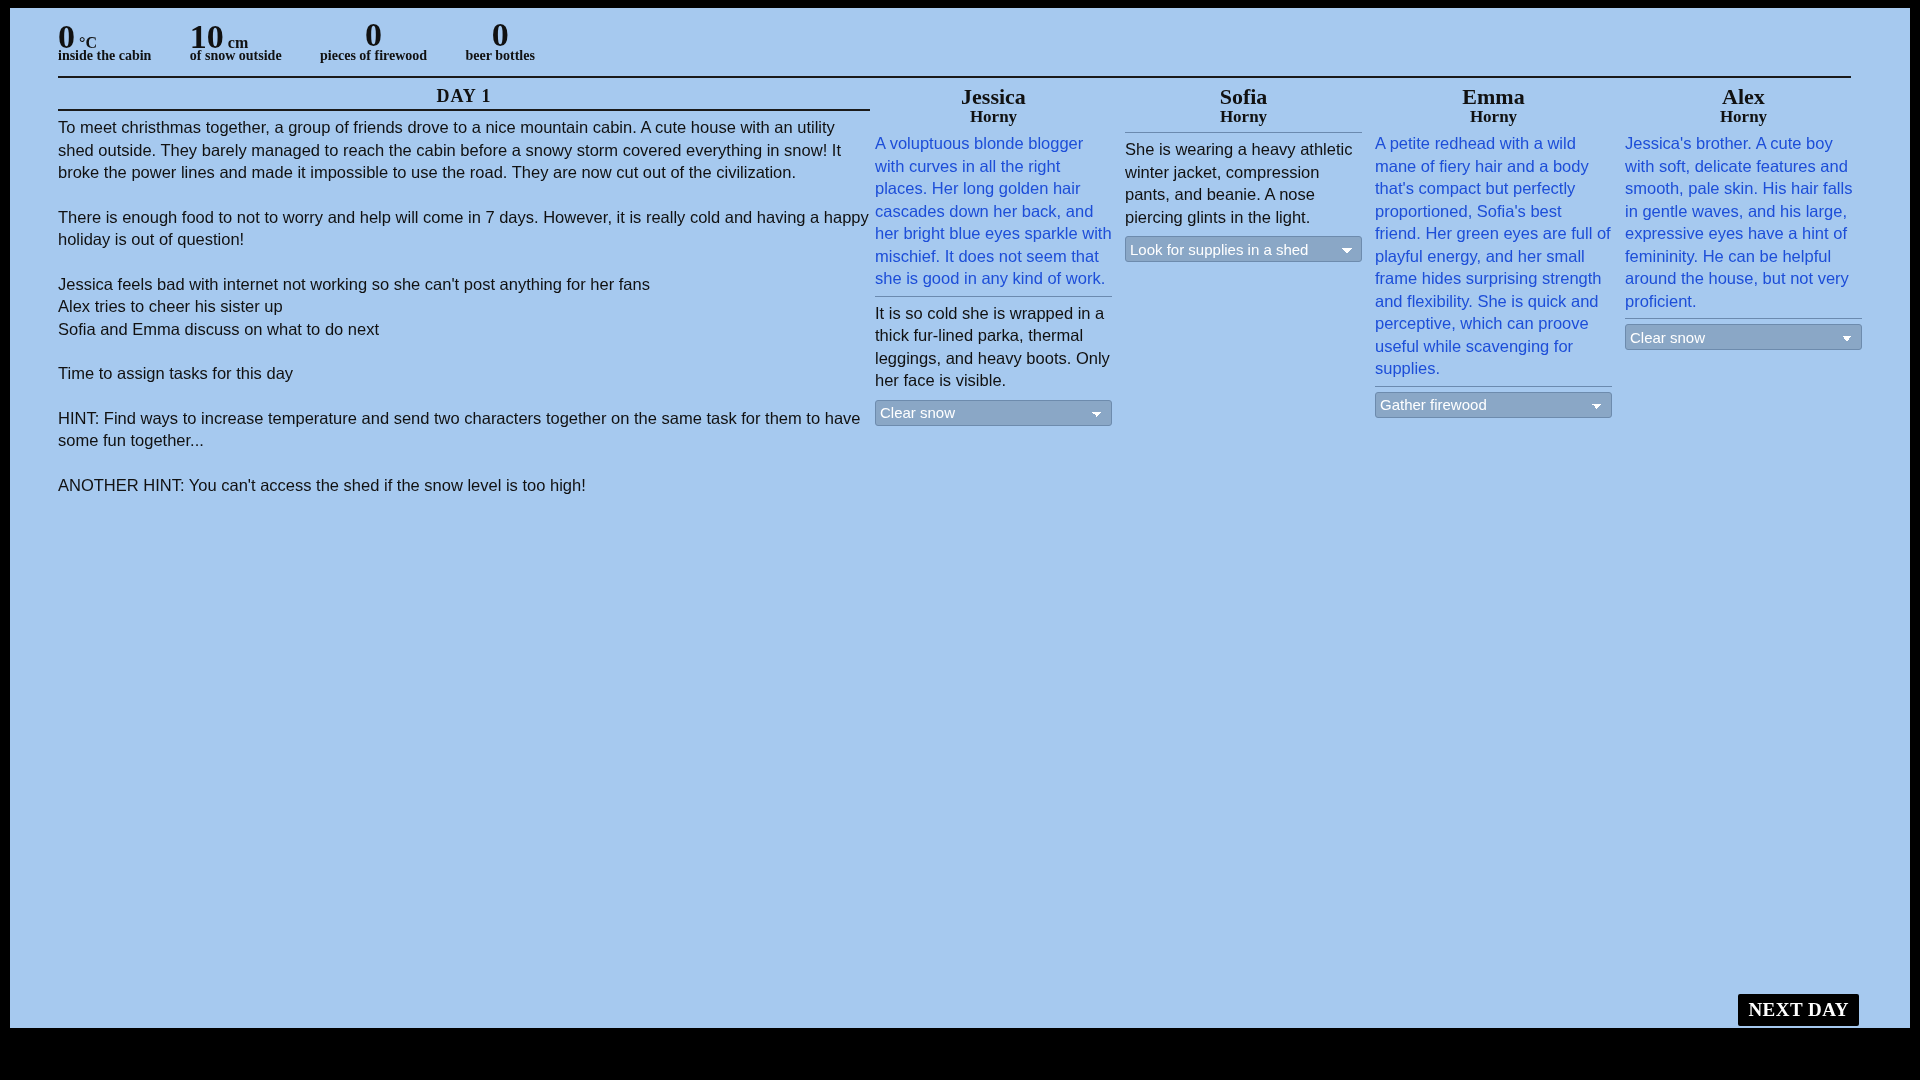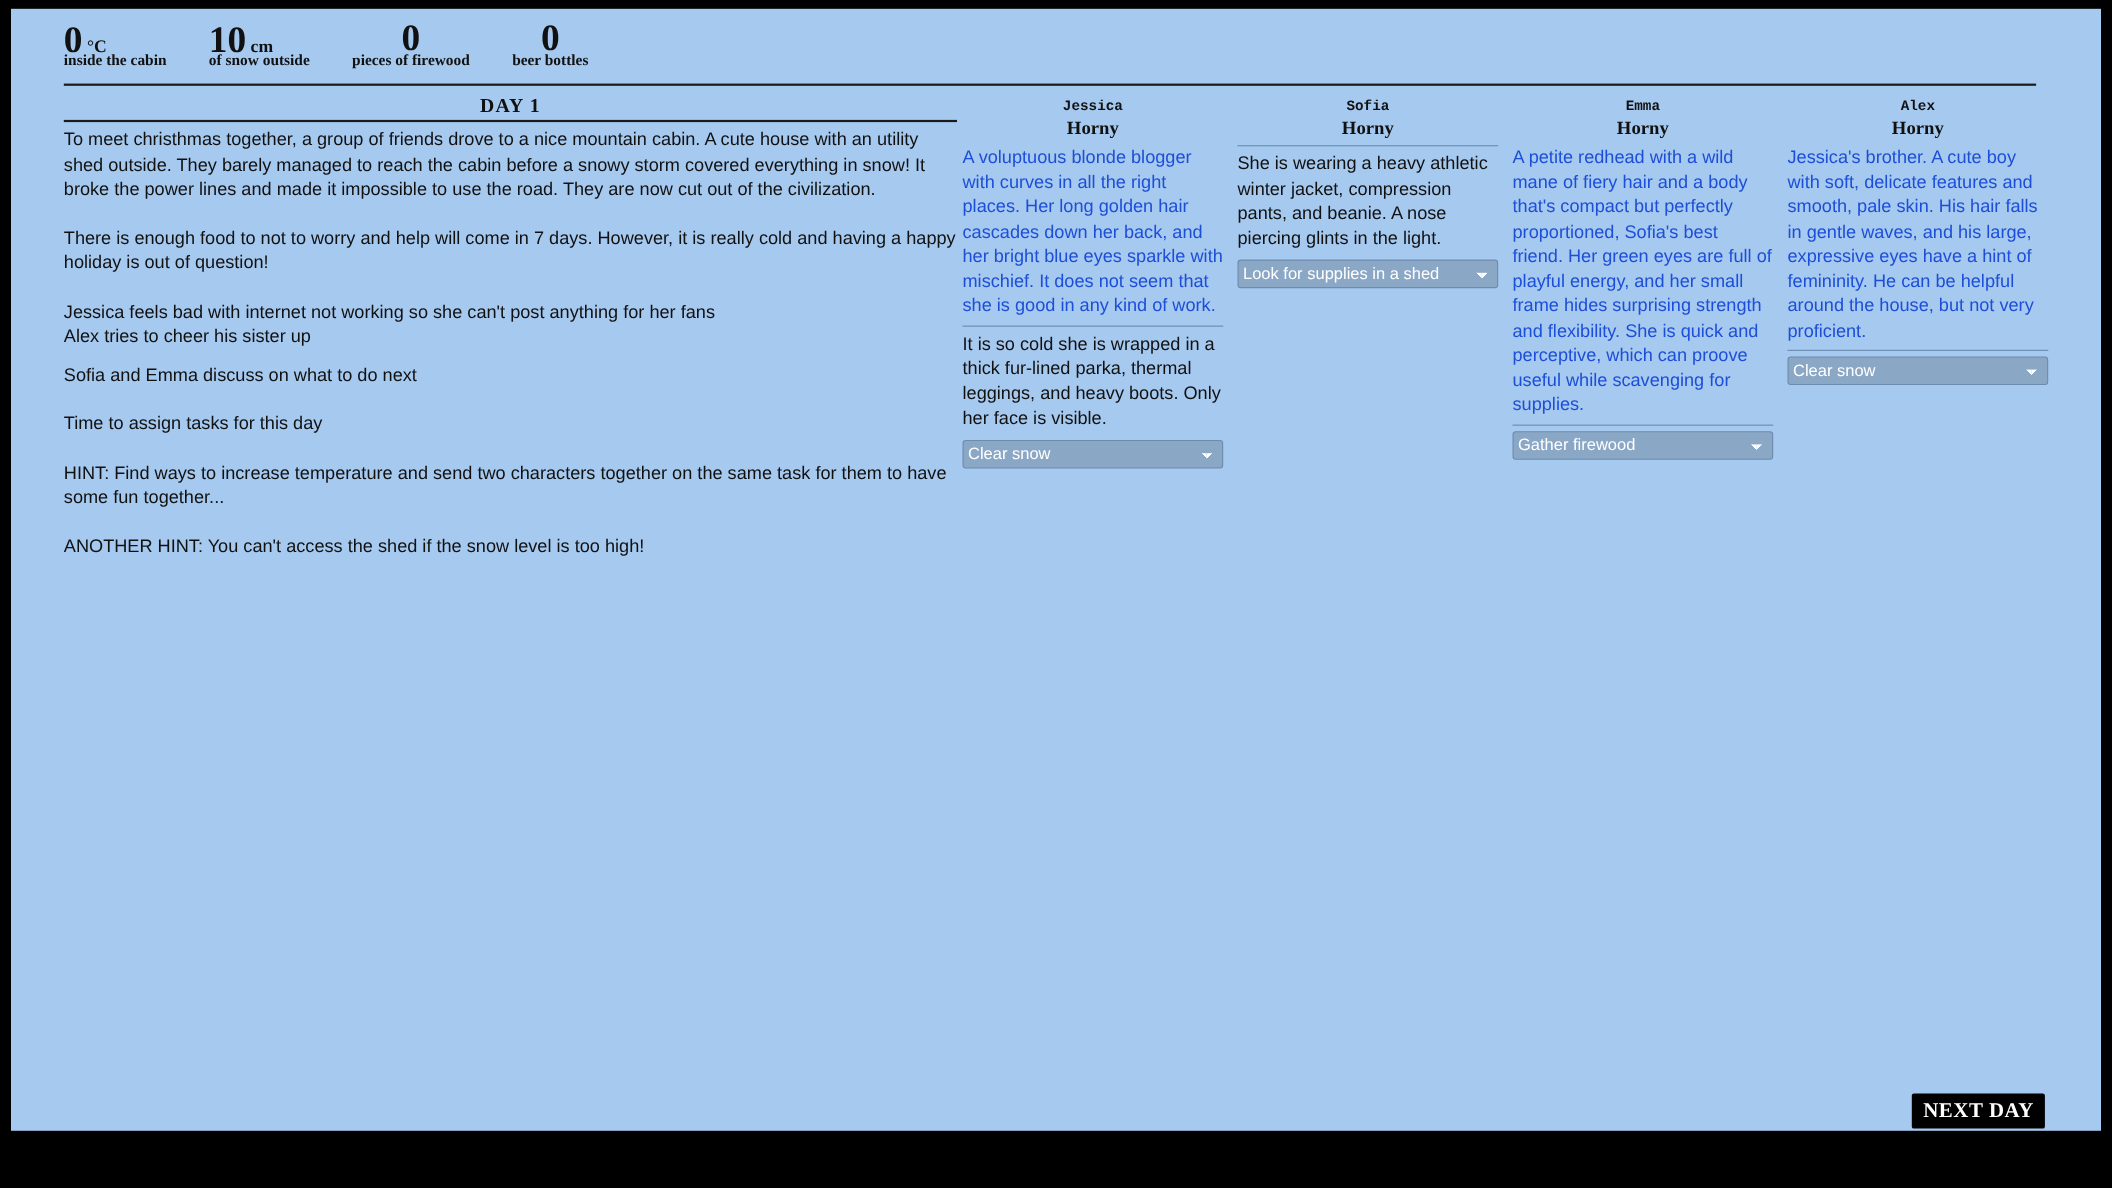--- a/index.html
+++ b/index.html
@@ -98,32 +98,32 @@
     position: absolute;
     left: 48px;
     top: 108px;
     width: 812px;
     font-size: 16.5px;
     line-height: 22.5px;
     color: #111;
   }
   #story p { margin: 0 0 22px 0; }
   #story p.tight { margin-bottom: 0; }
-  #story p.tight + p.tight { margin-bottom: 12px; }
+  #story p.tight + p.tight { margin-bottom: 0; }
 
   
   .char {
     position: absolute;
     top: 78px;
     width: 237px;
   }
   .char-name {
-    font-family: Liberation Mono, monospace;
-    font-weight: bold;
-    font-size: 13px;
+    font-family: Liberation Serif, serif;
+    font-weight: bold;
+    font-size: 22px;
     text-align: center;
     color: #111;
     line-height: 22px;
   }
   .char-mood {
     font-family: "Liberation Serif", serif;
     font-weight: bold;
     font-size: 17px;
     text-align: center;
     color: #111;

